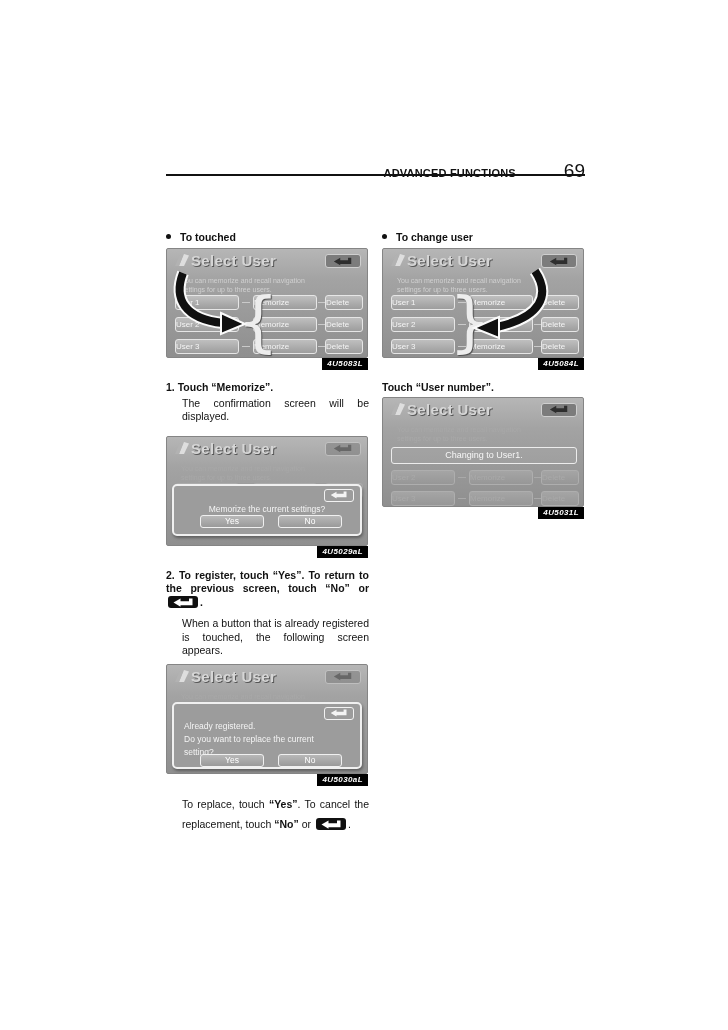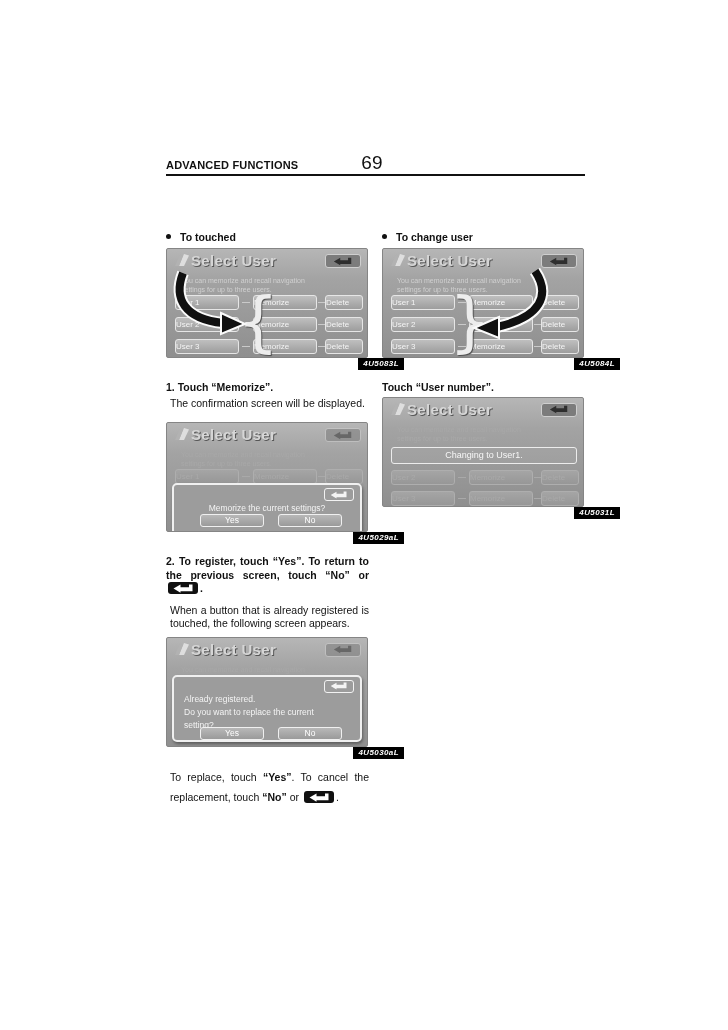--- a/index.html
+++ b/index.html
@@ -1,43 +1,43 @@
 <!DOCTYPE html>
 <html><head>
 <meta charset="utf-8">
 <style>
   html,body{margin:0;padding:0;}
   body{width:728px;height:1030px;background:#ffffff;position:relative;
        font-family:"Liberation Sans","DejaVu Sans",sans-serif;color:#111;}
 
   
-  .hdr{position:absolute;left:166px;top:152px;width:419px;display:flex;
-       justify-content:flex-start;align-items:baseline;gap:63px;}
+  .hdr{position:absolute;left:166px;top:160px;width:419px;display:flex;
+       justify-content:flex-end;align-items:baseline;gap:48px;}
   .hdr-title{font-size:11px;font-weight:bold;letter-spacing:.2px;}
   .hdr-num{font-size:19px;}
   .hdr-rule{position:absolute;left:166px;top:174px;width:419px;height:2px;background:#111;}
 
   
   .col{position:absolute;top:230px;width:203px;}
   .col-left{left:166px;}
   .col-right{left:382px;}
 
   .bullet-line{display:flex;align-items:center;gap:9px;font-size:10.5px;
                font-weight:bold;margin-bottom:5px;height:13px;}
   .bullet-dot{width:5px;height:5px;border-radius:50%;background:#111;flex:0 0 auto;}
 
   .step-title{font-size:10.5px;font-weight:bold;line-height:13.5px;
               text-align:justify;margin:8px 0 3px 0;}
-  .body-text{font-size:10.5px;line-height:13.5px;text-align:justify;margin:0 0 10px 4px;}
+  .body-text{font-size:10.5px;line-height:13.5px;text-align:justify;margin:0 0 10px 16px;}
   .mb2{margin-bottom:2px;} .mb6{margin-bottom:6px;} .mb12{margin-bottom:12px;}
 
   .inl-ic{display:inline-block;vertical-align:-2px;margin:0 2px;}
 
   
-  .fig{position:relative;width:202px;height:122px;margin:0 0 11px 0;padding-left:36px;}
+  .fig{position:relative;width:202px;height:122px;margin:0 0 11px 0;}
   .screen{position:absolute;left:0;top:0;width:202px;height:110px;overflow:hidden;
           border-radius:2px;border:1px solid #858585;box-sizing:border-box;
           background:linear-gradient(180deg,#b6b6b6 0%,#a3a3a3 28%,#8f8f8f 100%);}
   .figcap{position:absolute;right:0;bottom:0;background:#000;color:#fff;
           font-size:8px;font-weight:bold;font-style:italic;letter-spacing:.4px;
           padding:1px 5px 2px 5px;}
 
   .scr-icon{position:absolute;left:7px;top:4px;}
   .scr-title{position:absolute;left:24px;top:3px;font-size:15px;font-weight:bold;
              color:#d6d6d6;text-shadow:1px 1px 0 #565656;letter-spacing:.3px;}
@@ -68,21 +68,21 @@
          text-shadow:1px 1px 1px #4c4c4c;pointer-events:none;}
   .brace-l{left:70px;top:42px;}
   .brace-r{left:66px;top:42px;}
   .overlay{position:absolute;left:0;top:0;width:202px;height:110px;z-index:4;
            pointer-events:none;}
 
   
   .dialog{position:absolute;left:5px;width:190px;border:2px solid #f0f0f0;
           border-radius:5px;background:#9c9c9c;box-sizing:border-box;z-index:5;
           box-shadow:1px 2px 3px rgba(0,0,0,.35);}
-  .dlg-memorize{top:60px;height:52px;}
+  .dlg-memorize{top:47px;height:52px;}
   .dlg-replace{top:37px;height:67px;}
   .dlg-back{position:absolute;top:3px;right:6px;width:30px;height:13px;
             border:1px solid #f2f2f2;border-radius:3px;display:flex;
             align-items:center;justify-content:center;box-sizing:border-box;}
   .dlg-msg{position:absolute;left:0;width:100%;text-align:center;color:#f4f4f4;
            font-size:8.5px;}
   .dlg-msg-mem{top:18px;}
   .dlg-lines{position:absolute;left:10px;top:16px;color:#f4f4f4;font-size:8.5px;
              line-height:13px;text-align:left;}
   .dlg-btn{position:absolute;width:64px;height:13px;border:1px solid #f0f0f0;

